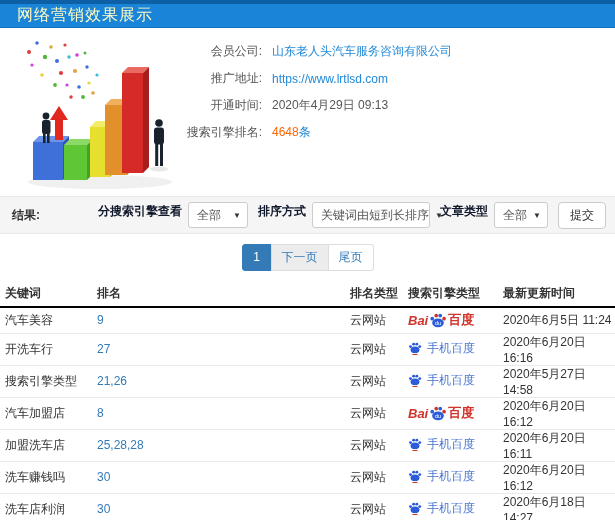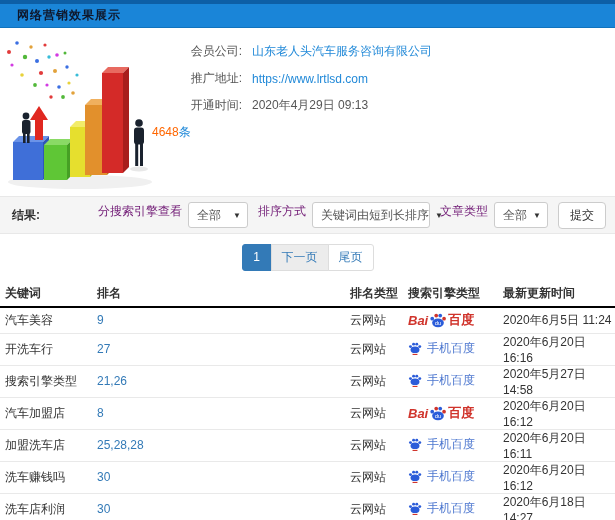--- a/index.html
+++ b/index.html
@@ -4,36 +4,36 @@
 <style>
   * { box-sizing: border-box; }
   html,body { margin:0; padding:0; }
   body {
     width:615px; height:520px; overflow:hidden;
     background:#fff; font-family:"Liberation Sans",sans-serif;
     font-size:12px; color:#333;
   }
   
   .topbar { height:28px; background:#1a85d8; border-top:4px solid #0d5fa6; border-bottom:1px solid #1173bd; display:flex; align-items:center; }
-  .topbar .title { color:#0f172a; font-weight:bold; font-size:12px; padding-left:17px; letter-spacing:1px; }
-  
-  .info { position:relative; height:168px; background:#fff; }
+  .topbar .title { color:#fef9c3; font-weight:normal; font-size:16px; padding-left:17px; letter-spacing:1px; }
+  
+  .info { position:relative; height:168px; background:#fff;margin-left:20px; }
   .illustration { position:absolute; left:0; top:2px; }
   .fields { position:absolute; left:142px; top:10px; }
   .field-row { display:flex; align-items:center; height:27px; }
   .field-label { width:100px; text-align:right; color:#555; }
   .field-value { margin-left:10px; color:#555; }
   .field-value.link { color:#2189d8; cursor:pointer; }
   .field-value .num { color:#ff6600; }
   .field-value .suffix { color:#2189d8; }
   
   .filter-bar { height:38px; background:#f5f5f5; border-top:1px solid #e8e8e8; border-bottom:1px solid #e8e8e8; display:flex; align-items:center; justify-content:space-between; padding:0 9px 0 12px; }
   .filter-left { font-weight:bold; color:#333; }
   .filter-right { display:flex; align-items:center; }
-  .filter-right .flabel { font-weight:normal; color:#701a75; margin:0 6px 8px 10px; white-space:nowrap; }
+  .filter-right .flabel { font-weight:bold; color:#0f172a; margin:0 6px 8px 10px; white-space:nowrap; }
   .select { background:#fff; border:1px solid #ccc; border-radius:3px; height:26px; display:inline-flex; align-items:center; justify-content:space-between; padding:0 6px 0 8px; color:#555; cursor:pointer; white-space:nowrap; }
   .select .arrow { font-size:8px; color:#333; margin-left:6px; }
   .sel-engine { width:60px; }
   .sel-sort   { width:118px; }
   .sel-article{ width:54px; }
   .submit-btn { margin-left:10px; height:27px; padding:0 11px; background:#fff; border:1px solid #ccc; border-radius:4px; color:#333; cursor:pointer; font-size:12px; }
   
   .pager-wrap { height:46px; display:flex; align-items:center; justify-content:center; }
   .pager { display:flex; }
   .pager .pg { height:27px; min-width:30px; padding:0 10px; display:flex; align-items:center; justify-content:center; border:1px solid #ddd; color:#337ab7; cursor:pointer; margin-left:-1px; background:#fff; }
@@ -144,20 +144,21 @@
     </div>
     <div class="field-row">
       <span class="field-label">推广地址:</span>
       <span class="field-value link">https://www.lrtlsd.com</span>
     </div>
     <div class="field-row">
       <span class="field-label">开通时间:</span>
       <span class="field-value">2020年4月29日 09:13</span>
     </div>
     <div class="field-row">
+      <span class="field-label">搜索引擎排名:</span>
       <span class="field-value">
         <span class="num">4648</span><span class="suffix">条</span>
       </span>
     </div>
   </div>
 </div>
 
 <div class="filter-bar">
   <span class="filter-left">结果:</span>
   <div class="filter-right">

